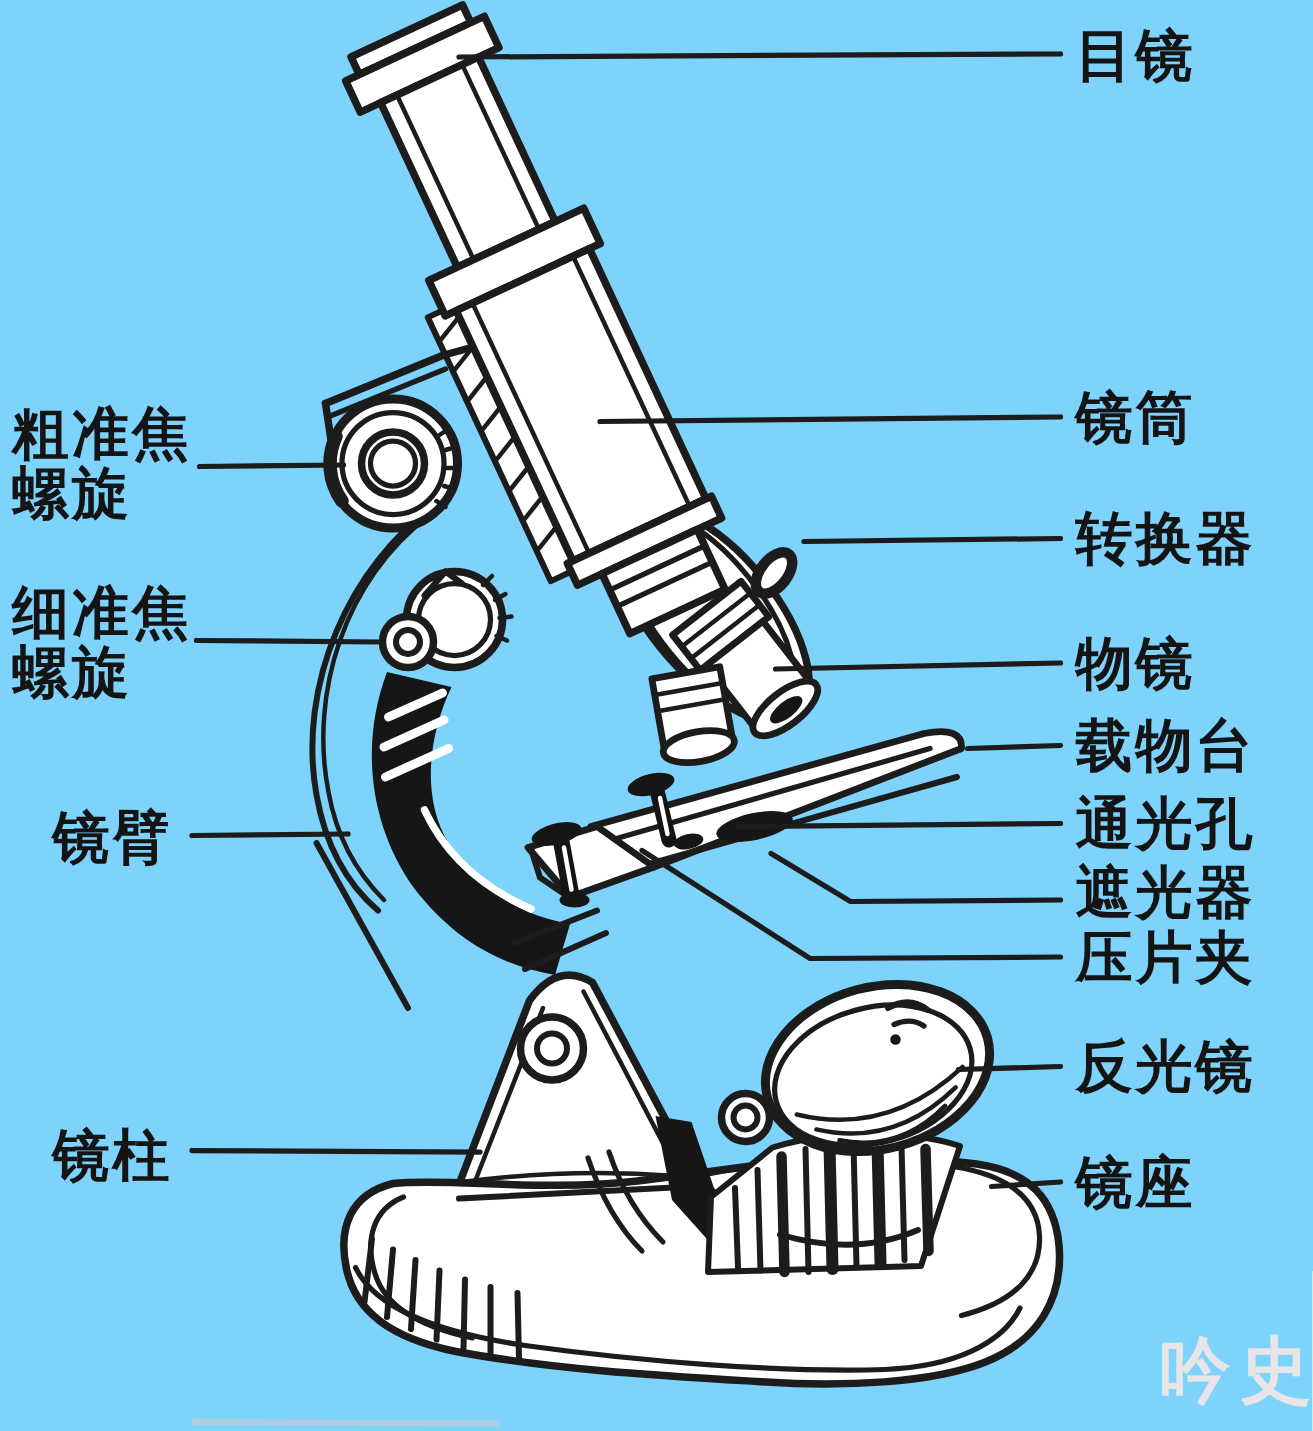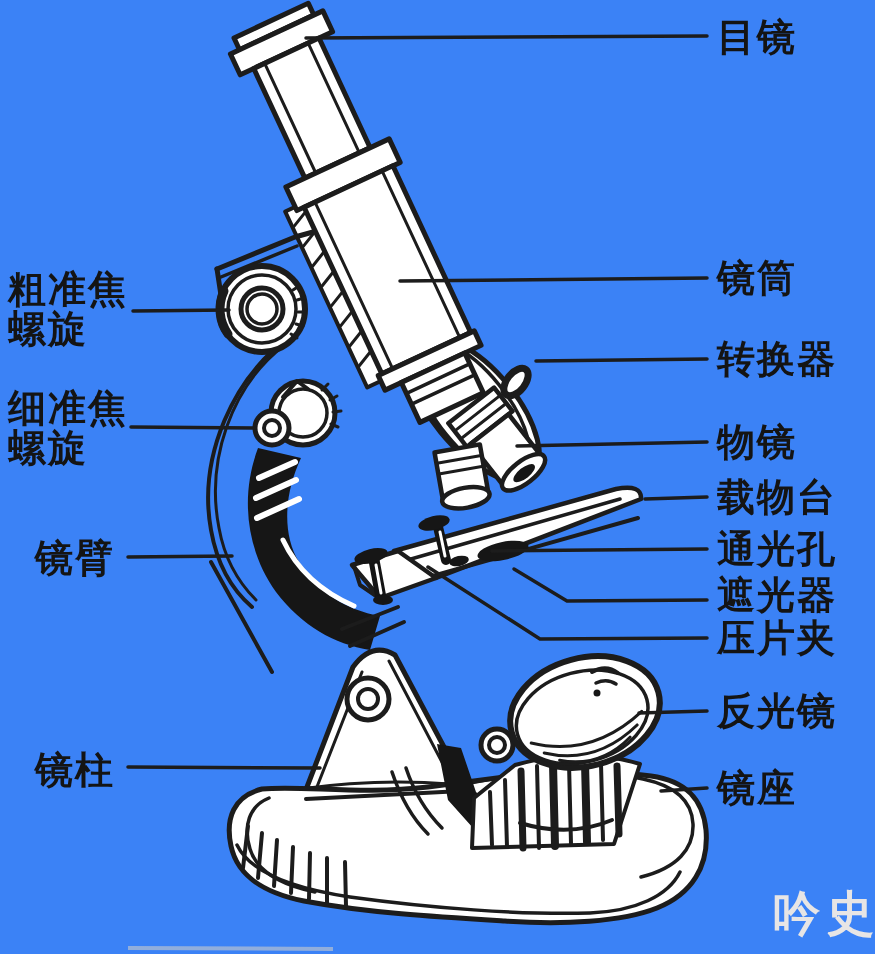--- a/index.html
+++ b/index.html
@@ -1,16 +1,16 @@
 <!DOCTYPE html>
 <html><head>
 <meta charset="utf-8">
 <style>
   html,body{margin:0;padding:0;background:#ffffff;}
-  #stage-wrap{position:relative;width:875px;height:954px;background:#3b82f6;overflow:hidden;
+  #stage-wrap{position:relative;width:875px;height:954px;background:#7dd3fc;overflow:hidden;
     font-family:"DejaVu Serif", serif;}
   svg{position:absolute;inset:0;}
   .ln{stroke:#1c1c1c;fill:none;stroke-linecap:round;stroke-linejoin:round;}
   .fw{fill:#ffffff;}
   .fk{fill:#161616;stroke:none;}
   .wln{stroke:#ffffff;fill:none;stroke-linecap:round;}
   .lbl{font-family:"DejaVu Serif", serif;font-weight:900;font-size:38px;fill:#141414;letter-spacing:2px;}
   .wm{font-family:"DejaVu Serif", serif;font-weight:700;font-size:48px;fill:#e7e5e5;letter-spacing:6px;}
 </style>
 </head>

